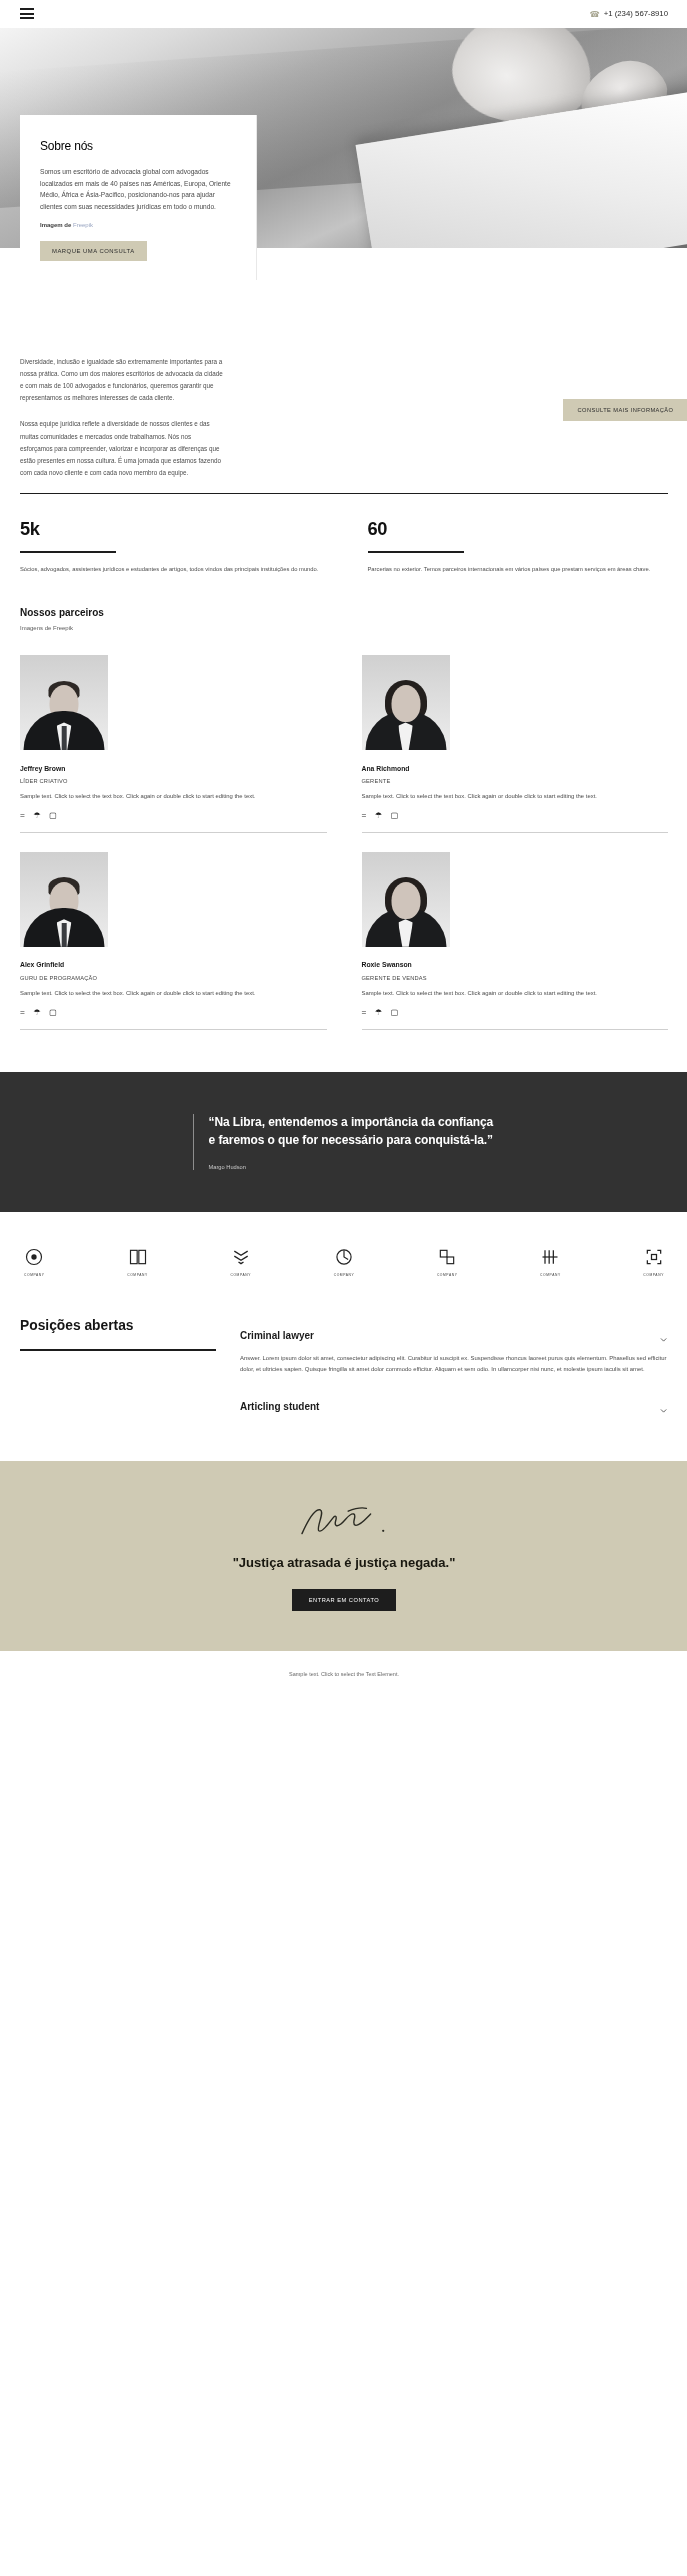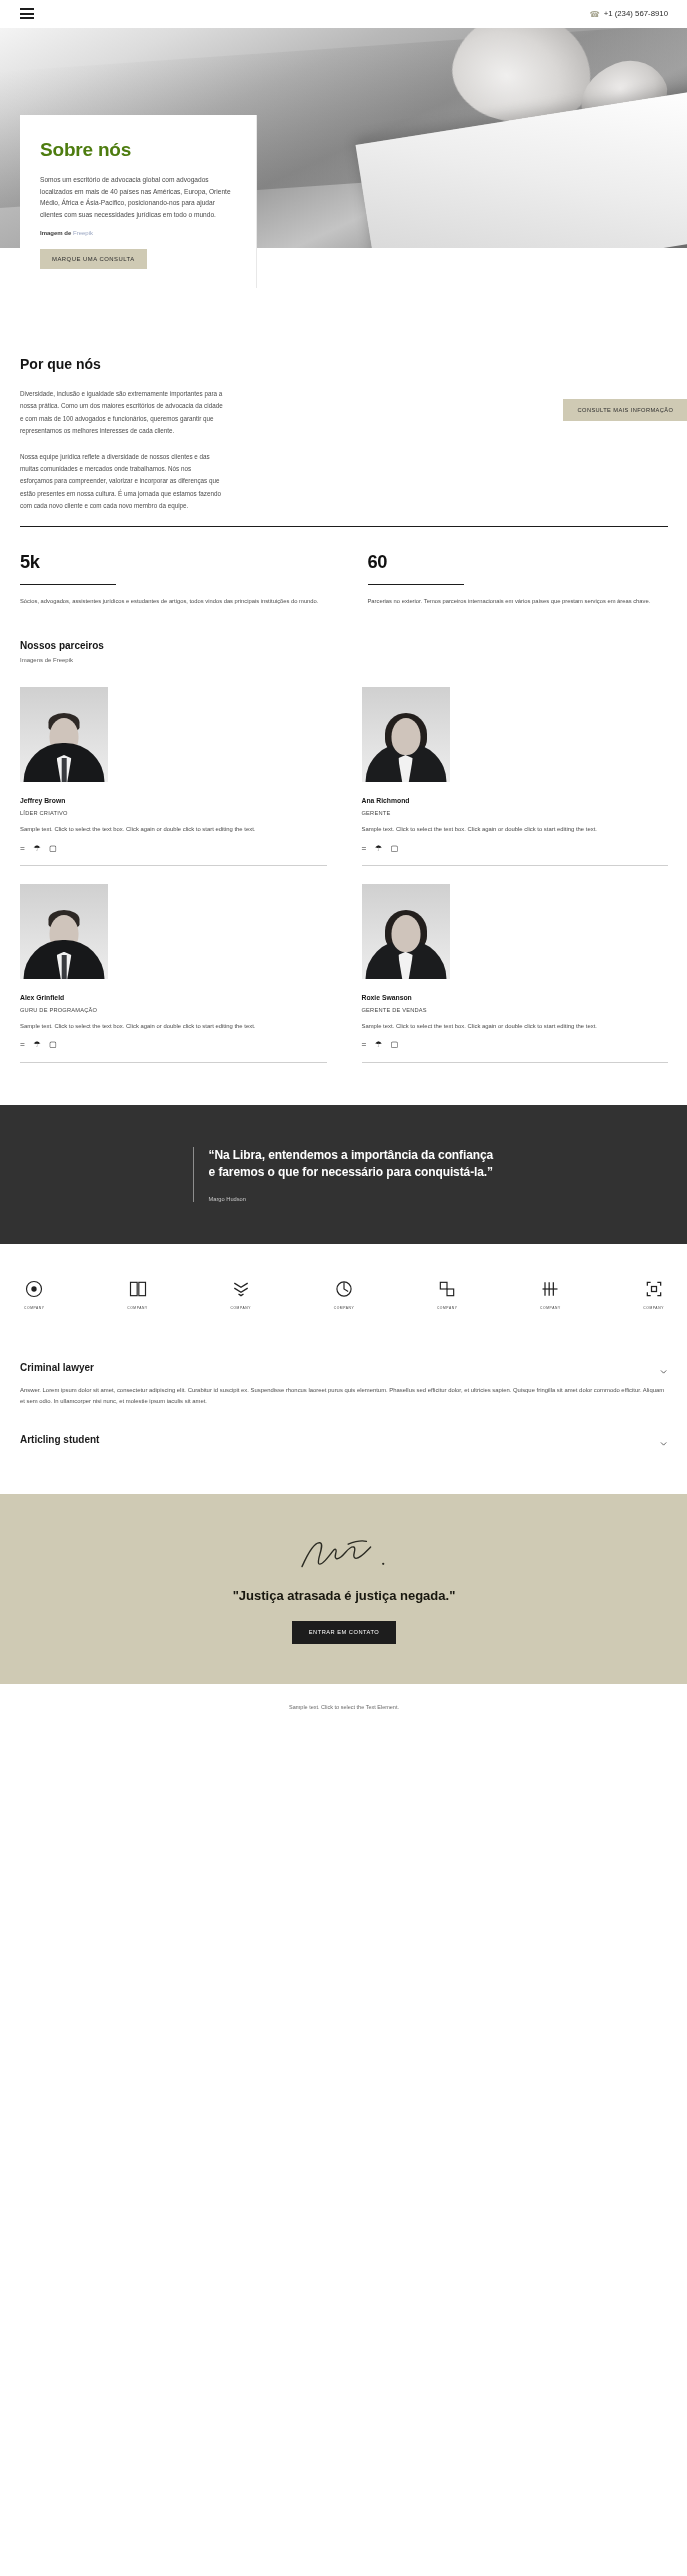--- a/index.html
+++ b/index.html
@@ -67,22 +67,22 @@
   
   .about-card {
     position: absolute;
     left: 20px; top: 115px;
     width: 237px;
     background: #ffffff;
     padding: 24px 20px 18.3px 20px;
     z-index: 4;
   }
   .about-card h1 {
-    font-size: 19px; font-weight: 700; letter-spacing: -0.2px;
-    color: #4d7c0f; margin-bottom: 13px;
+    font-size: 12px; font-weight: 400; letter-spacing: -0.2px;
+    color: #000000; margin-bottom: 13px;
   }
   .about-card p.body {
     font-size: 6.6px; line-height: 1.75; color: #4a4a4a; margin-bottom: 10px;
   }
   .credit { font-size: 6px; color: #3d3d3d; font-weight: 700; margin-bottom: 12px; }
   .credit a { color: #9aa6c2; text-decoration: none; font-weight: 400; }
   .btn-beige {
     display:inline-block;
     background: #cfcab4; color: #2c2c2c;
     font-size: 5.9px; letter-spacing: 0.5px;
@@ -235,21 +235,20 @@
     <h1>Sobre nós</h1>
     <p class="body">Somos um escritório de advocacia global com advogados localizados em mais de 40 países nas Américas, Europa, Oriente Médio, África e Ásia-Pacífico, posicionando-nos para ajudar clientes com suas necessidades jurídicas em todo o mundo.</p>
     <div class="credit">
       <span>Imagem de</span>
       <a href="#">Freepik</a>
     </div>
     <button class="btn-beige">MARQUE UMA CONSULTA</button>
   </div>
 
   <div class="section why">
-    <h2>Por que nós</h2>
     <p>Diversidade, inclusão e igualdade são extremamente importantes para a nossa prática. Como um dos maiores escritórios de advocacia da cidade e com mais de 100 advogados e funcionários, queremos garantir que representamos os melhores interesses de cada cliente.</p>
     <p>Nossa equipe jurídica reflete a diversidade de nossos clientes e das muitas comunidades e mercados onde trabalhamos. Nós nos esforçamos para compreender, valorizar e incorporar as diferenças que estão presentes em nossa cultura. É uma jornada que estamos fazendo com cada novo cliente e com cada novo membro da equipe.</p>
     <button class="btn-info">CONSULTE MAIS INFORMAÇÃO</button>
   </div>
 
   <div class="stats-divider"></div>
 
   <div class="stats">
     <div class="stat">
       <div class="num">5k</div>
@@ -426,20 +425,24 @@
             <path d="M8 20H4v-4"></path>
             <path d="M16 20h4v-4"></path>
             <rect x="9" y="9" width="6" height="6"></rect>
           </svg>
       </div>
       <div class="logo-name">COMPANY</div>
     </div>
   </div>
 
   <div class="positions">
+    <div class="pos-left">
+      <h2>Posições abertas</h2>
+      <div class="rule"></div>
+    </div>
     <div class="pos-right">
 
       <div class="acc-item">
         <div class="acc-head">
           <span class="acc-title">Criminal lawyer</span>
           <span class="chev">
             <svg viewBox="0 0 24 24" fill="none" stroke="#222" stroke-width="1.8">
                 <path d="M5 9l7 7 7-7"></path>
               </svg>
           </span>

